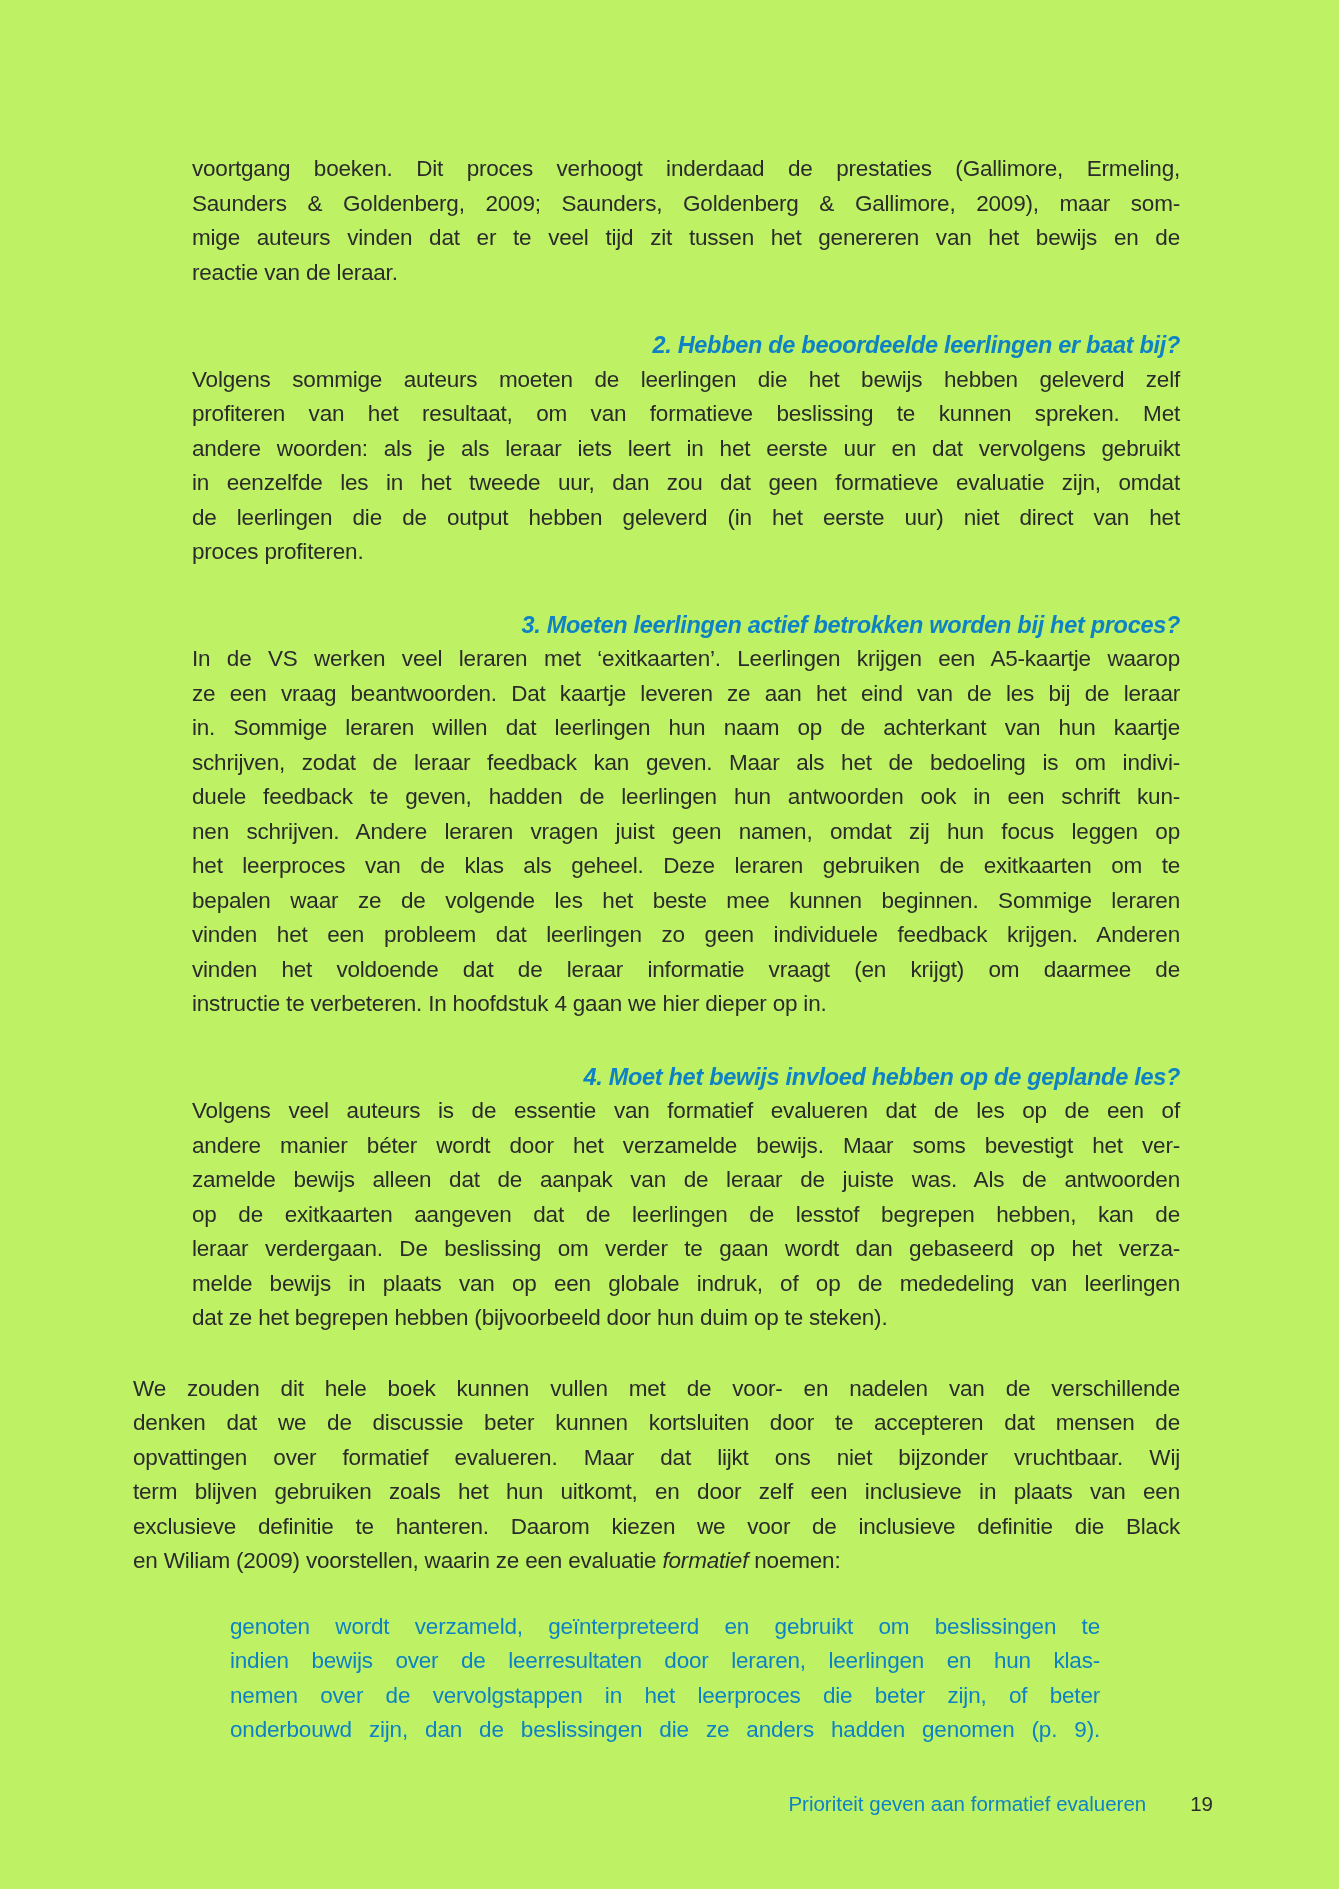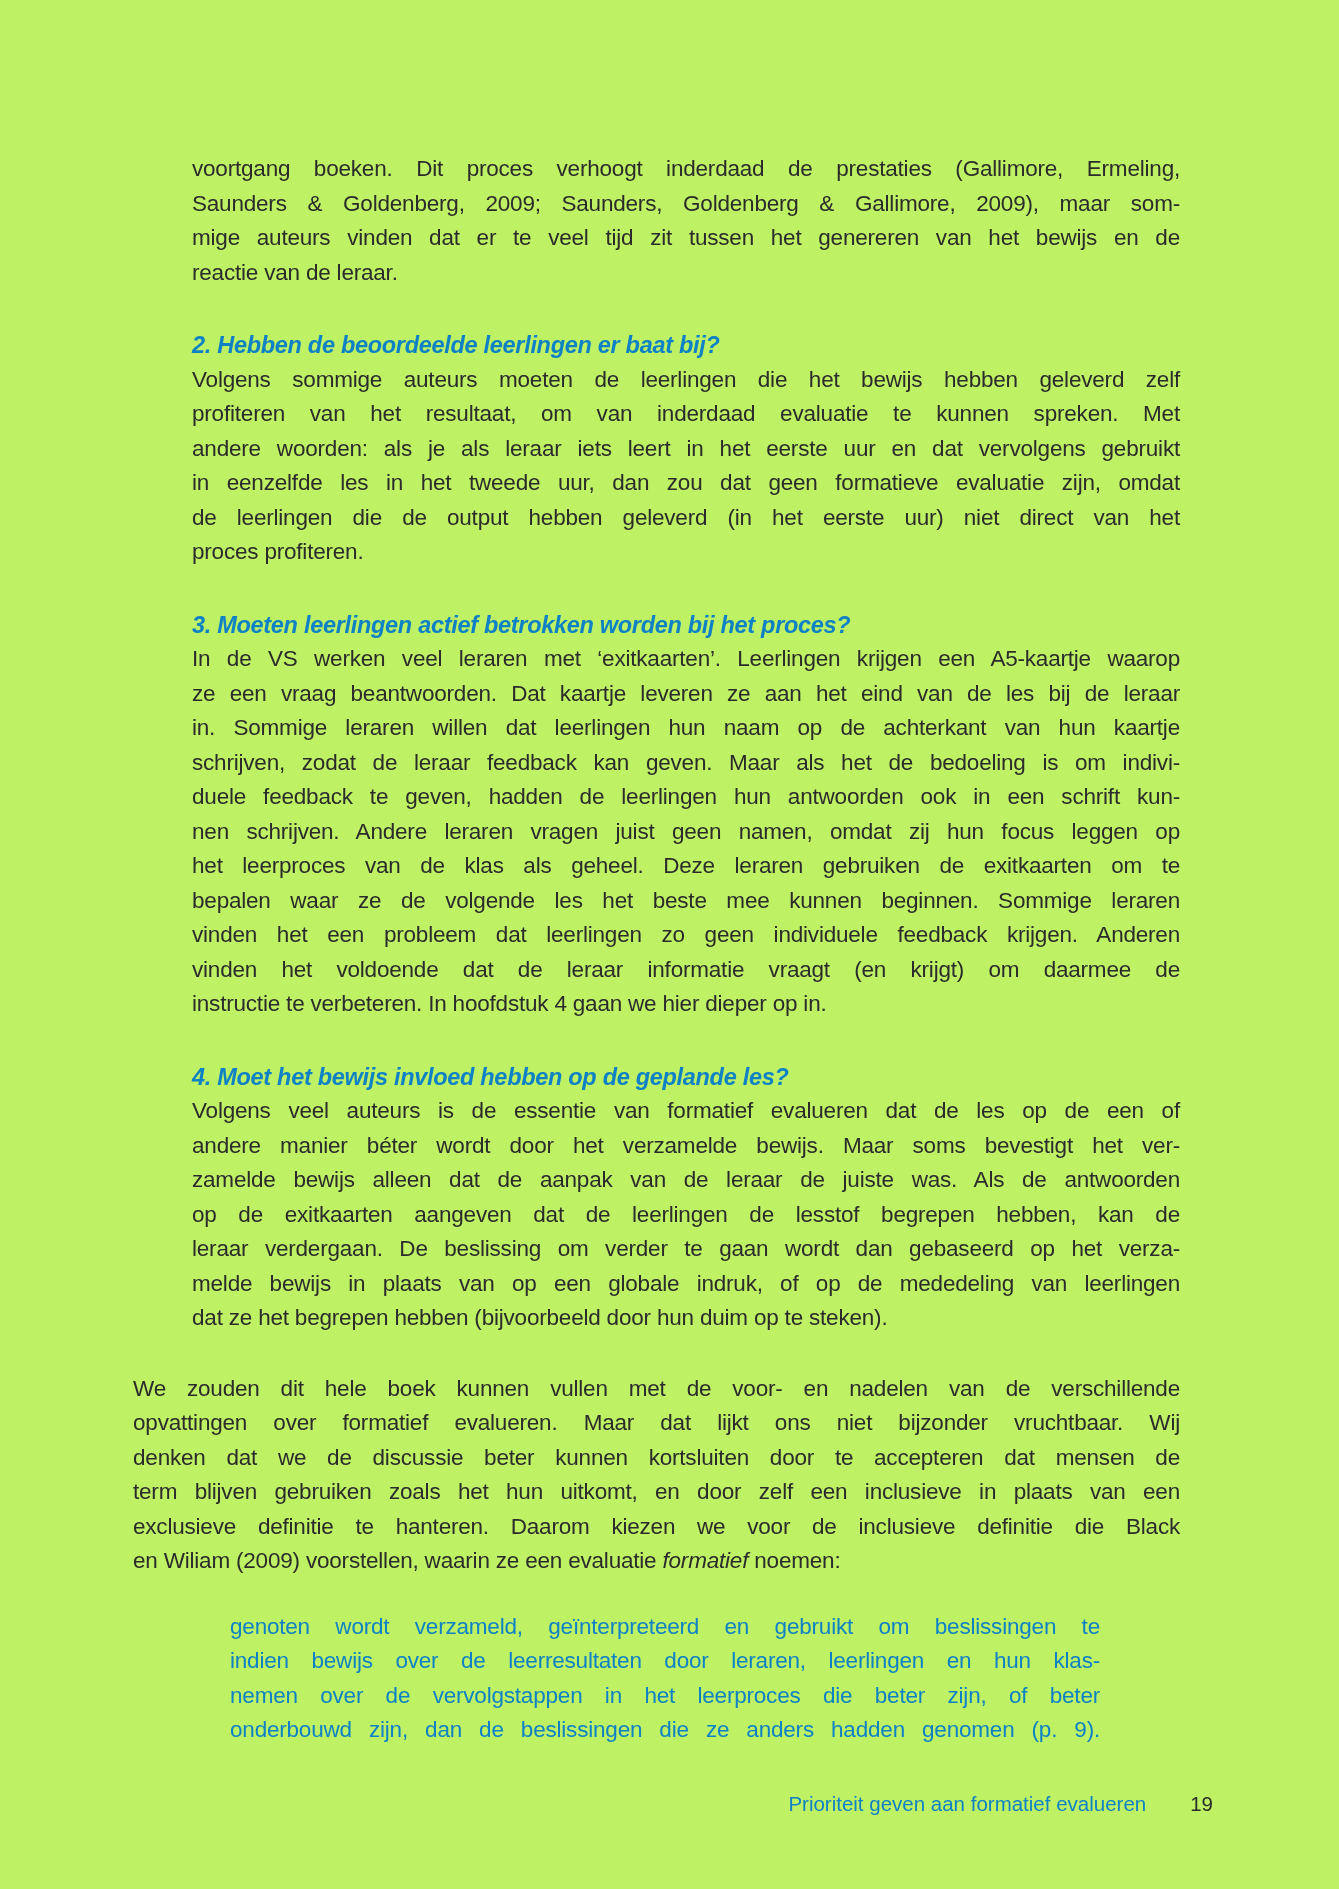--- a/index.html
+++ b/index.html
@@ -33,20 +33,21 @@
   .line.last { text-align-last: left; }
   .heading {
     margin-top: 38px;
     margin-left: 59px;
     font-size: 23.5px;
     line-height: 34.5px;
     font-weight: bold;
     font-style: italic;
     letter-spacing: -0.3px;
     color: var(--accent, #0e82c5);
+    text-align: right;
   }
   .quote {
     margin-top: 31px;
     margin-left: 97px;
     width: 870px;
     color: var(--accent, #0e82c5);
   }
   em { }
   .footer {
     position: absolute;
@@ -68,21 +69,21 @@
   <div class="content">
       <div class="para indented">
         <div class="line">voortgang boeken. Dit proces verhoogt inderdaad de prestaties (Gallimore, Ermeling,</div>
         <div class="line">Saunders &amp; Goldenberg, 2009; Saunders, Goldenberg &amp; Gallimore, 2009), maar som-</div>
         <div class="line">mige auteurs vinden dat er te veel tijd zit tussen het genereren van het bewijs en de</div>
         <div class="line last">reactie van de leraar.</div>
       </div>
       <div class="heading">2. Hebben de beoordeelde leerlingen er baat bij?</div>
       <div class="para indented">
         <div class="line">Volgens sommige auteurs moeten de leerlingen die het bewijs hebben geleverd zelf</div>
-        <div class="line">profiteren van het resultaat, om van inderdaad evaluatie te kunnen spreken. Met</div>
+        <div class="line">profiteren van het resultaat, om van formatieve beslissing te kunnen spreken. Met</div>
         <div class="line">andere woorden: als je als leraar iets leert in het eerste uur en dat vervolgens gebruikt</div>
         <div class="line">in eenzelfde les in het tweede uur, dan zou dat geen formatieve evaluatie zijn, omdat</div>
         <div class="line">de leerlingen die de output hebben geleverd (in het eerste uur) niet direct van het</div>
         <div class="line last">proces profiteren.</div>
       </div>
       <div class="heading">3. Moeten leerlingen actief betrokken worden bij het proces?</div>
       <div class="para indented">
         <div class="line">In de VS werken veel leraren met ‘exitkaarten’. Leerlingen krijgen een A5-kaartje waarop</div>
         <div class="line">ze een vraag beantwoorden. Dat kaartje leveren ze aan het eind van de les bij de leraar</div>
         <div class="line">in. Sommige leraren willen dat leerlingen hun naam op de achterkant van hun kaartje</div>
@@ -100,22 +101,22 @@
         <div class="line">Volgens veel auteurs is de essentie van formatief evalueren dat de les op de een of</div>
         <div class="line">andere manier béter wordt door het verzamelde bewijs. Maar soms bevestigt het ver-</div>
         <div class="line">zamelde bewijs alleen dat de aanpak van de leraar de juiste was. Als de antwoorden</div>
         <div class="line">op de exitkaarten aangeven dat de leerlingen de lesstof begrepen hebben, kan de</div>
         <div class="line">leraar verdergaan. De beslissing om verder te gaan wordt dan gebaseerd op het verza-</div>
         <div class="line">melde bewijs in plaats van op een globale indruk, of op de mededeling van leerlingen</div>
         <div class="line last">dat ze het begrepen hebben (bijvoorbeeld door hun duim op te steken).</div>
       </div>
       <div class="para full">
         <div class="line">We zouden dit hele boek kunnen vullen met de voor- en nadelen van de verschillende</div>
+        <div class="line">denken dat we de discussie beter kunnen kortsluiten door te accepteren dat mensen de</div>
         <div class="line">opvattingen over formatief evalueren. Maar dat lijkt ons niet bijzonder vruchtbaar. Wij</div>
-        <div class="line">denken dat we de discussie beter kunnen kortsluiten door te accepteren dat mensen de</div>
         <div class="line">term blijven gebruiken zoals het hun uitkomt, en door zelf een inclusieve in plaats van een</div>
         <div class="line">exclusieve definitie te hanteren. Daarom kiezen we voor de inclusieve definitie die Black</div>
         <div class="line last"><span>en Wiliam (2009) voorstellen, waarin ze een evaluatie </span><em>formatief</em><span> noemen:</span></div>
       </div>
       <div class="quote">
         <div class="line">genoten wordt verzameld, geïnterpreteerd en gebruikt om beslissingen te</div>
         <div class="line">indien bewijs over de leerresultaten door leraren, leerlingen en hun klas-</div>
         <div class="line">nemen over de vervolgstappen in het leerproces die beter zijn, of beter</div>
         <div class="line">onderbouwd zijn, dan de beslissingen die ze anders hadden genomen (p. 9).</div>
       </div>

